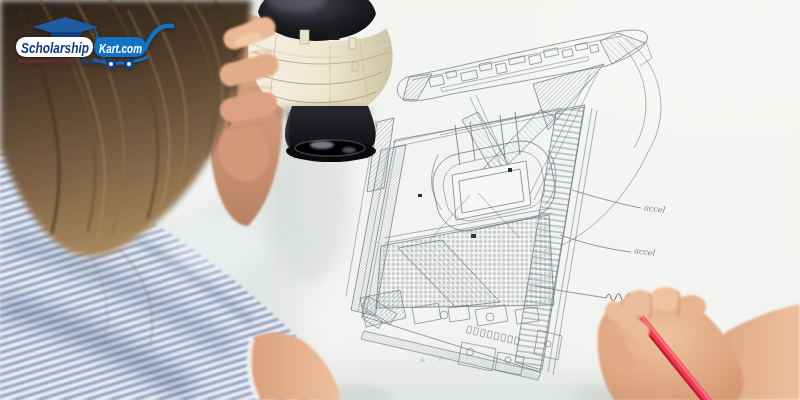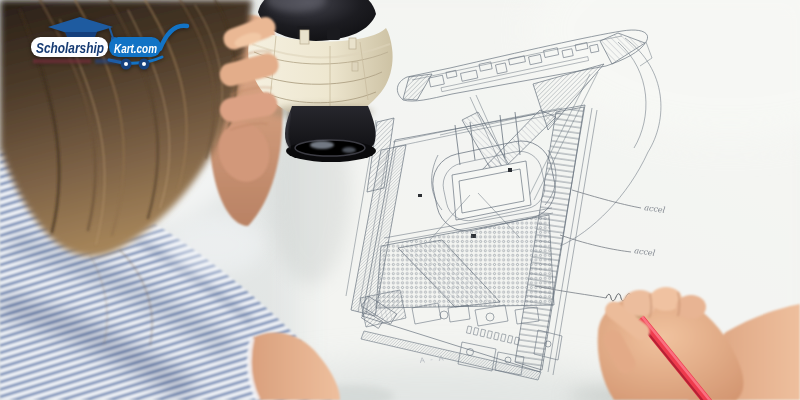--- a/index.html
+++ b/index.html
@@ -1,19 +1,19 @@
 <!DOCTYPE html>
 <html><head>
 <meta charset="utf-8">
 <style>
   html,body{margin:0;padding:0;background:#cfd3d2;}
   .stage{position:relative;width:800px;height:400px;overflow:hidden;
          font-family:"Liberation Sans",sans-serif;background:#e4e7e6;}
   .scene-svg{position:absolute;left:0;top:0;}
-  .logo{position:absolute;left:25px;top:8px;width:182px;height:64px;
+  .logo{position:absolute;left:10px;top:8px;width:182px;height:64px;
         filter:drop-shadow(0 1px 2px rgba(0,0,0,.45));}
   .logo svg text{font-family:"Liberation Sans",sans-serif;font-weight:bold;font-style:italic;}
   .annot{font-family:"DejaVu Serif",serif;font-style:italic;}
 </style>
 </head>
 <body>
 
 <div class="stage">
 
 <svg class="scene-svg" width="800" height="400" viewBox="0 0 800 400">

